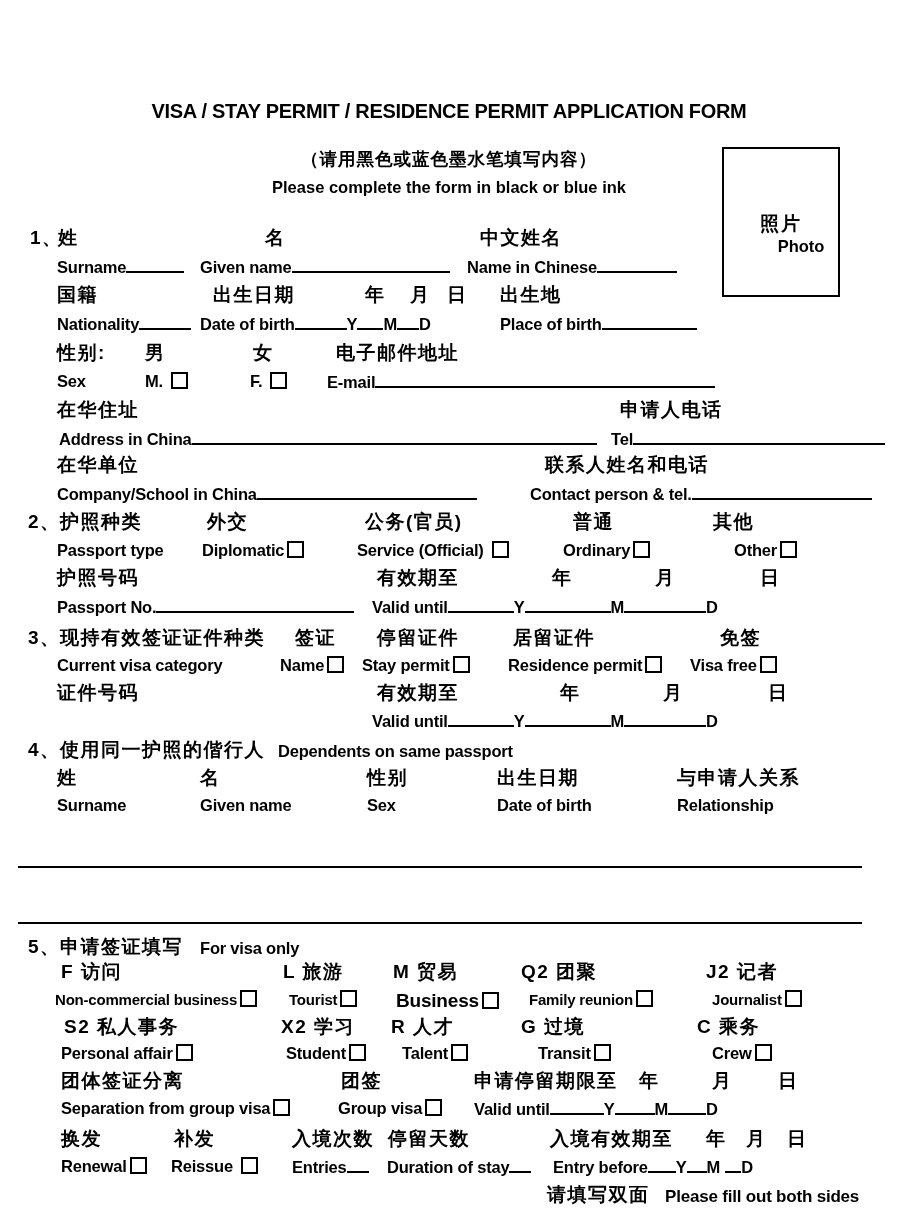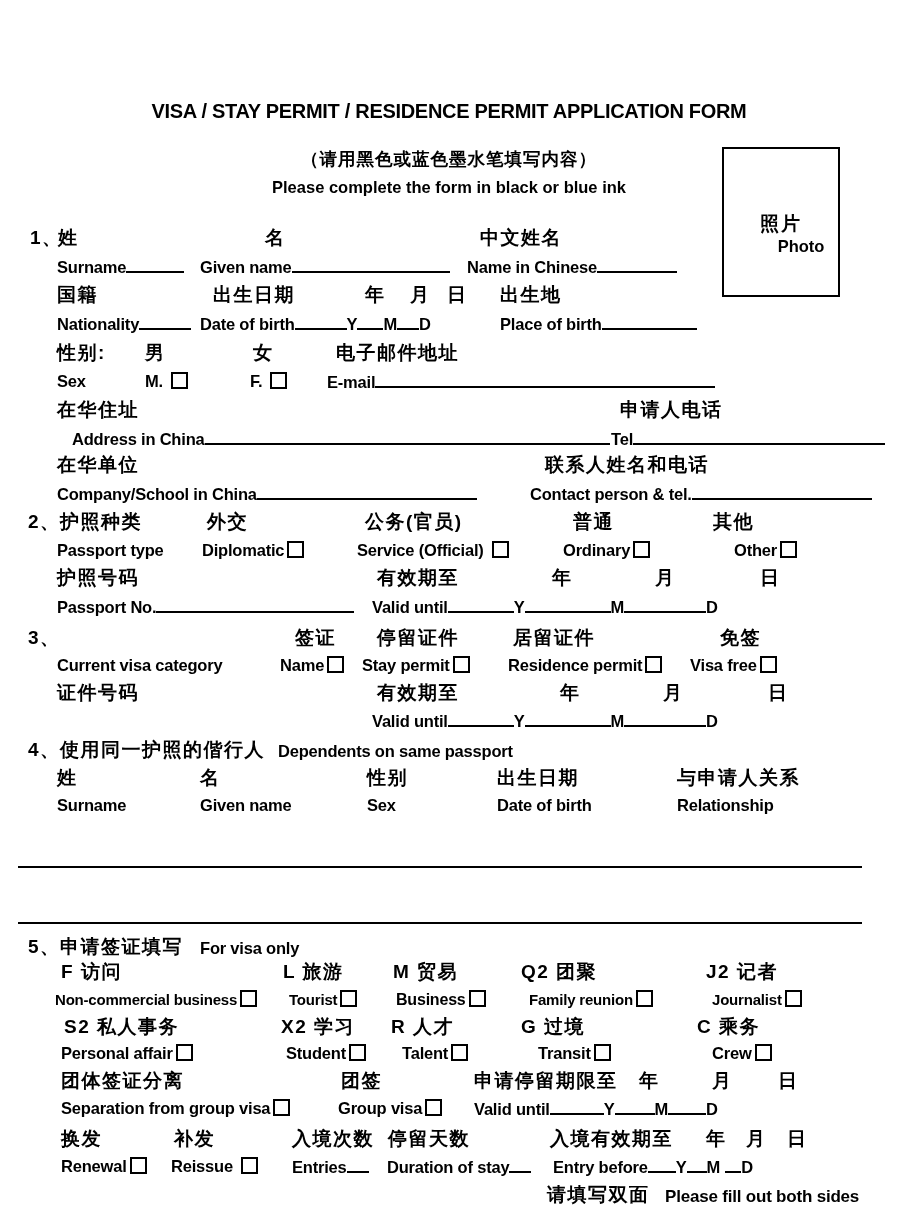--- a/index.html
+++ b/index.html
@@ -80,21 +80,21 @@
   <div class="r en" style="left:250px;top:372px">
     <span>F.</span><span class="cb gap"></span>
   </div>
   <div class="r en" style="left:327px;top:372px">
     <span>E-mail</span><span class="f" style="width:340px"></span>
   </div>
 
   <div class="r cn" style="left:57px;top:399px">在华住址</div>
   <div class="r cn" style="left:620px;top:399px">申请人电话</div>
 
-  <div class="r en" style="left:72px;top:429px">
+  <div class="r en" style="left:59px;top:429px">
     <span>Address in China</span><span class="f" style="width:405px"></span>
   </div>
   <div class="r en" style="left:611px;top:429px">
     <span>Tel</span><span class="f" style="width:252px"></span>
   </div>
 
   <div class="r cn" style="left:57px;top:454px">在华单位</div>
   <div class="r cn" style="left:545px;top:454px">联系人姓名和电话</div>
 
   <div class="r en" style="left:57px;top:484px">
@@ -132,20 +132,21 @@
   <div class="r cn" style="left:760px;top:567px">日</div>
 
   <div class="r en" style="left:57px;top:597px">
     <span>Passport No.</span><span class="f" style="width:198px"></span>
   </div>
   <div class="r en" style="left:372px;top:597px">
     <span>Valid until</span><span class="f" style="width:66px"></span><span>Y</span><span class="f" style="width:86px"></span><span>M</span><span class="f" style="width:82px"></span><span>D</span>
   </div>
 
   <div class="r cn" style="left:28px;top:627px">3、</div>
+  <div class="r cn" style="left:60px;top:627px">现持有效签证证件种类</div>
   <div class="r cn" style="left:295px;top:627px">签证</div>
   <div class="r cn" style="left:377px;top:627px">停留证件</div>
   <div class="r cn" style="left:513px;top:627px">居留证件</div>
   <div class="r cn" style="left:720px;top:627px">免签</div>
 
   <div class="r en" style="left:57px;top:656px">Current visa category</div>
   <div class="r en" style="left:280px;top:656px">
     <span>Name</span><span class="cb"></span>
   </div>
   <div class="r en" style="left:362px;top:656px">
@@ -196,21 +197,21 @@
   <div class="r cn" style="left:393px;top:961px">M 贸易</div>
   <div class="r cn" style="left:521px;top:961px">Q2 团聚</div>
   <div class="r cn" style="left:706px;top:961px">J2 记者</div>
 
   <div class="r en" style="left:55px;top:990px;font-size:15px">
     <span>Non-commercial business</span><span class="cb"></span>
   </div>
   <div class="r en" style="left:289px;top:990px;font-size:15px">
     <span>Tourist</span><span class="cb"></span>
   </div>
-  <div class="r en" style="left:396px;top:990px;font-size:16px">
+  <div class="r en" style="left:396px;top:990px;font-size:19px">
     <span>Business</span><span class="cb"></span>
   </div>
   <div class="r en" style="left:529px;top:990px;font-size:15px">
     <span>Family reunion</span><span class="cb"></span>
   </div>
   <div class="r en" style="left:712px;top:990px;font-size:15px">
     <span>Journalist</span><span class="cb"></span>
   </div>
 
   <div class="r cn" style="left:64px;top:1016px">S2 私人事务</div>

